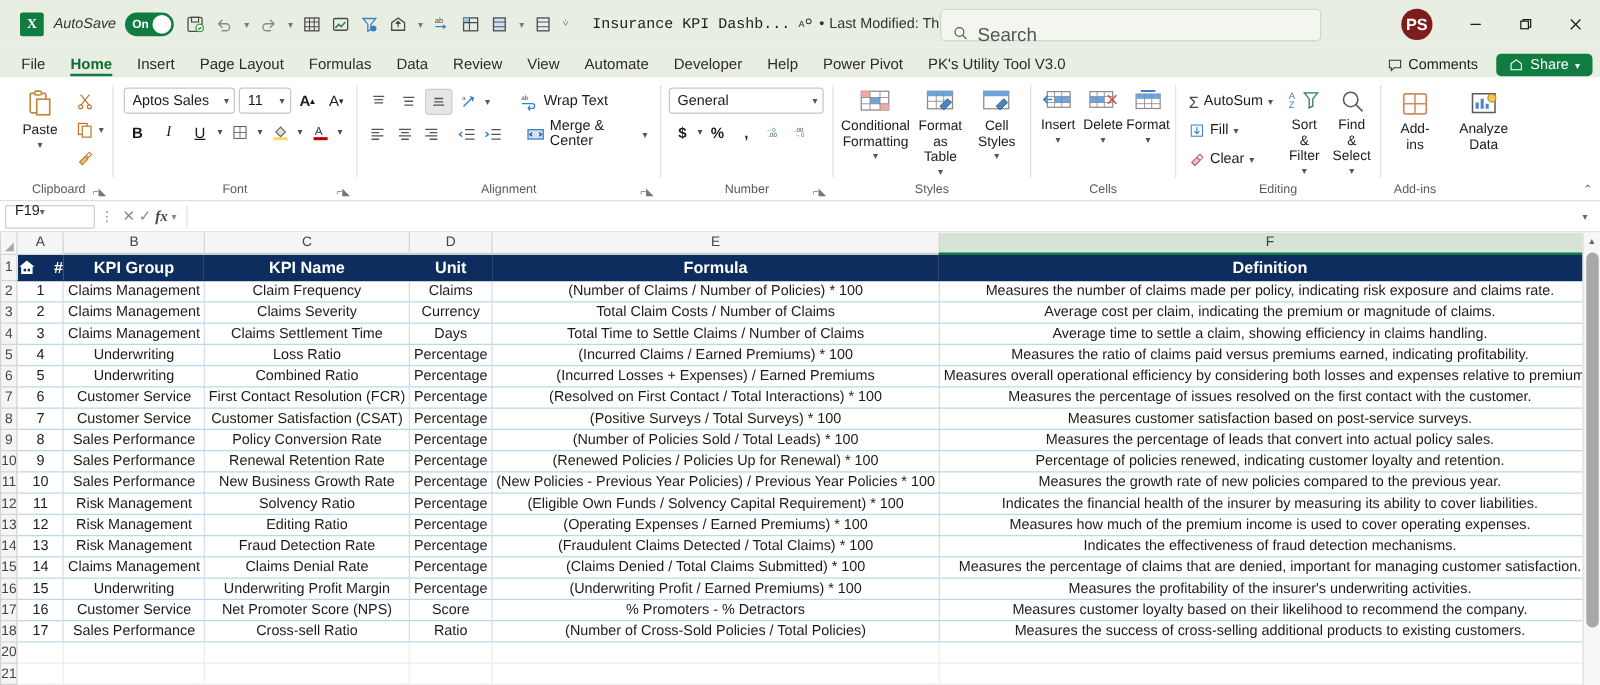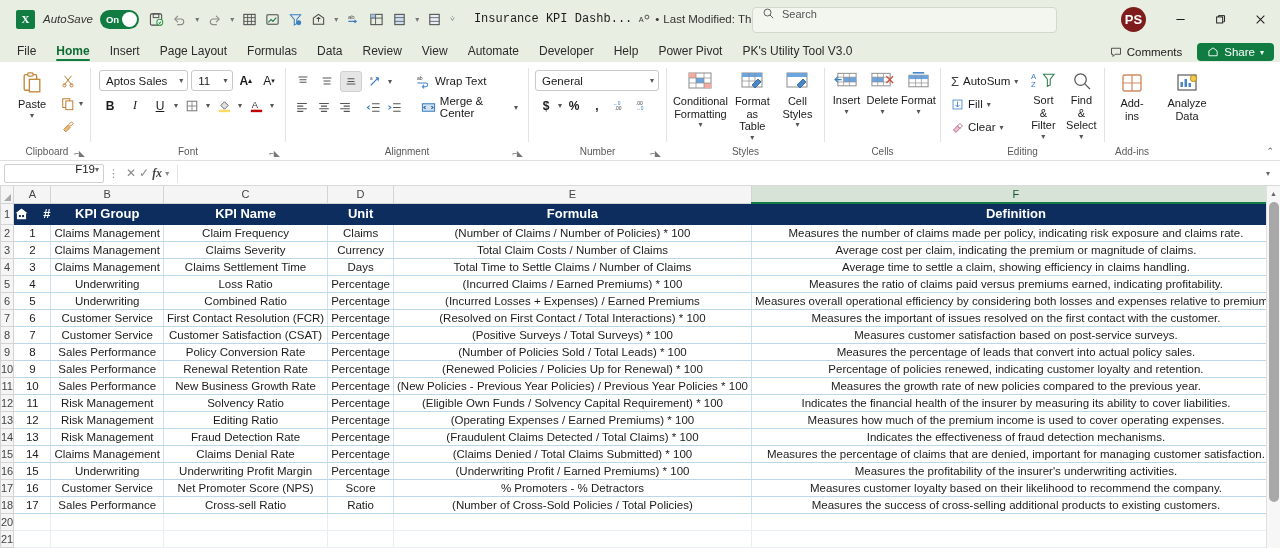--- a/index.html
+++ b/index.html
@@ -40,22 +40,22 @@
     border-radius: 3px; color: #444;
   }
   .qat-caret { width: 11px; height: 24px; display:flex; align-items:center; justify-content:center; color:#777; font-size:8px; }
   .doc-title {
     margin-left: 16px; font-size: 12px; color: #1b1b1b; white-space: nowrap; font-family: Liberation Mono, monospace;
   }
   .title-meta { font-size: 11.5px; color: #333; margin-left: 6px; white-space: nowrap; display:flex; align-items:center; gap:4px;}
   .search-box {
     position: absolute; left: 752px; top: 7px; width: 305px; height: 24px;
     background: #f3f5ef; border: 1px solid #d3d8cc; border-radius: 4px;
-    display: flex; align-items: flex-end; padding: 12px 9px; gap: 7px;
-    font-size: 11px; color: #555;
+    display: flex; align-items: flex-start; padding: 12px 9px; gap: 7px;
+    font-size: 15px; color: #555;
   }
   .tb-right { position: absolute; right: 0; top: 0; height: 38px; display: flex; align-items: center; }
   .avatar {
     width: 25px; height: 25px; border-radius: 50%; background: #7f1d1d;
     color: #fff; font-size: 13px; font-weight: bold;
     display: flex; align-items: center; justify-content: center; margin-right: 14px;
   }
   .wctl { width: 40px; height: 38px; display: flex; align-items: center; justify-content: center; color: #333; font-size: 12px; }
 
   
@@ -128,23 +128,23 @@
   
   .align-rows { display: flex; flex-direction: column; gap: 4px; padding-top: 3px; }
   .align-row { display: flex; align-items: center; gap: 2px; }
 
   
   .fbar {
     flex: 0 0 25px; background: #fff; display: flex; align-items: center;
     border-bottom: 1px solid #d9d9d9; padding: 0 4px; gap: 4px;
   }
   .namebox {
-    width: 100px; height: 19px; border: 1px solid #d0d0d0; border-radius: 2px;
+    width: 72px; height: 19px; border: 1px solid #d0d0d0; border-radius: 2px;
     display: flex; align-items: center; padding: 0 4px 8px 7px; font-size: 11.5px;
-    justify-content: flex-end; background: #fff;
+    justify-content: flex-start; background: #fff;
   }
   .fb-icons { display: flex; align-items: center; gap: 3px; color: #888; font-size: 12px; padding: 0 4px; }
   .fb-input {
     flex: 1; height: 19px; border: 1px solid transparent; border-left: 1px solid #e3e3e3;
     padding-left: 6px; font-size: 11.5px; display: flex; align-items: center;
   }
   .fb-expand { width: 16px; text-align: center; color: #666; font-size: 8px; }
 
   
   .gridwrap { flex: 1; position: relative; overflow: hidden; background: #fff; }
@@ -880,21 +880,21 @@
             <td class="cell">(Incurred Losses + Expenses) / Earned Premiums</td>
             <td class="cell">Measures overall operational efficiency by considering both losses and expenses relative to premiums.</td>
           </tr>
           <tr>
             <td class="rowhdr">7</td>
             <td class="cell">6</td>
             <td class="cell">Customer Service</td>
             <td class="cell">First Contact Resolution (FCR)</td>
             <td class="cell">Percentage</td>
             <td class="cell">(Resolved on First Contact / Total Interactions) * 100</td>
-            <td class="cell">Measures the important of issues resolved on the first contact with the customer.</td>
+            <td class="cell">Measures the percentage of issues resolved on the first contact with the customer.</td>
           </tr>
           <tr>
             <td class="rowhdr">8</td>
             <td class="cell">7</td>
             <td class="cell">Customer Service</td>
             <td class="cell">Customer Satisfaction (CSAT)</td>
             <td class="cell">Percentage</td>
             <td class="cell">(Positive Surveys / Total Surveys) * 100</td>
             <td class="cell">Measures customer satisfaction based on post-service surveys.</td>
           </tr>

